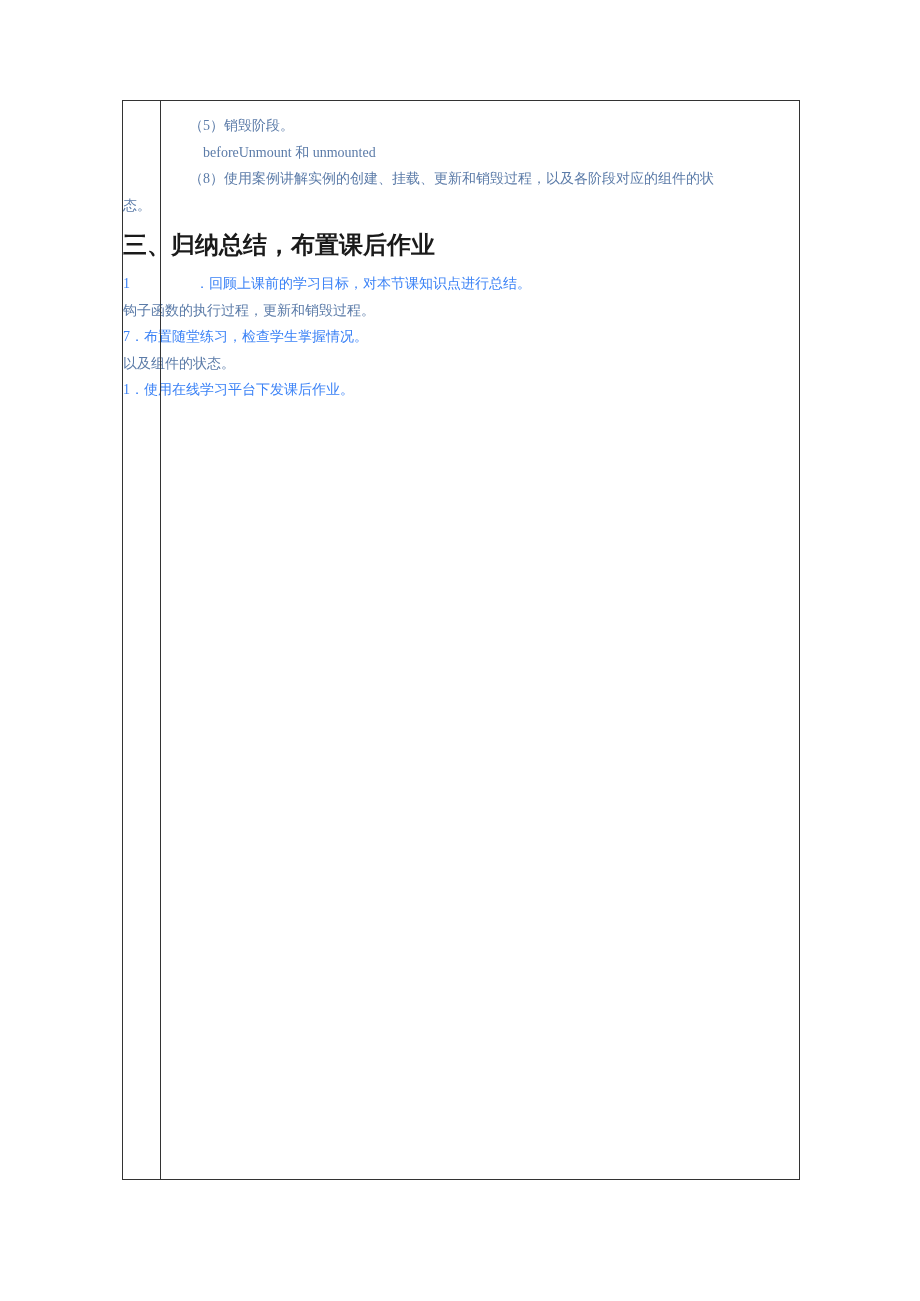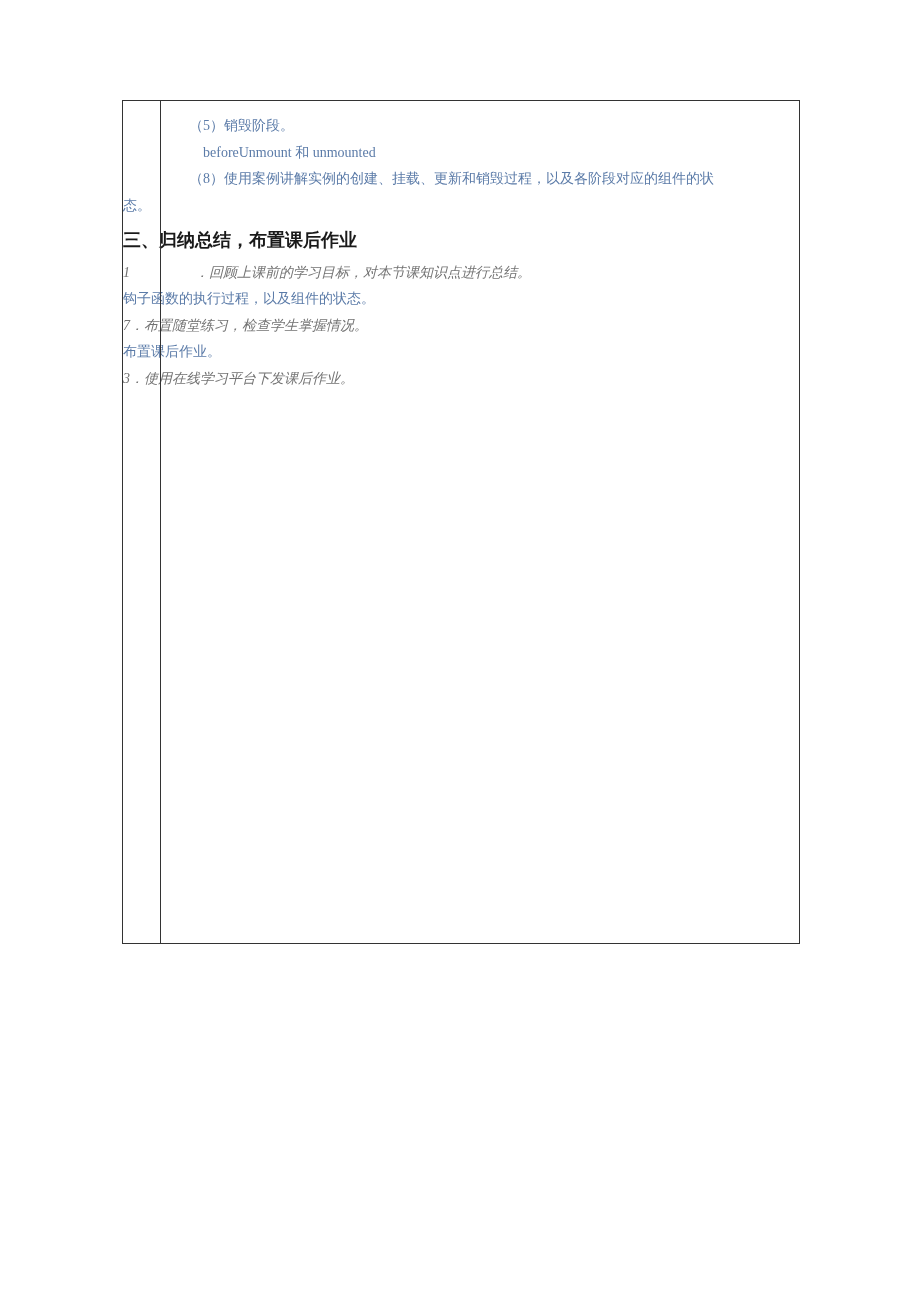--- a/index.html
+++ b/index.html
@@ -12,52 +12,51 @@
       font-family: "SimSun", "宋体", serif;
       width: 920px;
       height: 1301px;
       position: relative;
     }
     .page-frame {
       position: absolute;
       top: 100px;
       left: 122px;
       width: 678px;
-      height: 844px;
+      height: 1080px;
       border: 1px solid #333;
       padding: 0;
     }
     .left-margin-line {
       position: absolute;
       top: 0;
       left: 37px;
       width: 1px;
       height: 100%;
       background: #333;
     }
     .content {
       padding: 12px 8px 8px 38px;
       font-size: 14px;
       line-height: 1.9;
     }
     .blue-text {
       color: #5b7ba8;
     }
     .black-text {
-      color: #737373;
-      font-style: italic;
+      color: #3b82f6;
     }
     .indent-1 {
       padding-left: 28px;
     }
     .indent-2 {
       padding-left: 42px;
     }
     .heading-3 {
-      font-size: 18px;
+      font-size: 24px;
       font-weight: bold;
       color: #1a1a1a;
       margin-top: 4px;
       margin-bottom: 2px;
       margin-left: -38px;
       padding-left: 0;
     }
     .list-num-1 {
       margin-left: -38px;
       padding-left: 0;
@@ -88,23 +87,23 @@
 
     <div class="blue-text margin-left-neg">态。</div>
 
     <div class="heading-3">三、归纳总结，布置课后作业</div>
 
     <div class="black-text list-num-1">
       <span class="num">1</span><span>．回顾上课前的学习目标，对本节课知识点进行总结。</span>
     </div>
 
 
-    <div class="blue-text margin-left-neg">钩子函数的执行过程，以及组件的状态。</div>
+    <div class="blue-text margin-left-neg">钩子函数的执行过程，更新和销毁过程。</div>
 
     <div class="black-text margin-left-neg">7．布置随堂练习，检查学生掌握情况。</div>
 
 
-    <div class="blue-text margin-left-neg">布置课后作业。</div>
+    <div class="blue-text margin-left-neg">以及组件的状态。</div>
 
-    <div class="black-text margin-left-neg">3．使用在线学习平台下发课后作业。</div>
+    <div class="black-text margin-left-neg">1．使用在线学习平台下发课后作业。</div>
 
   </div>
 </div>
 
 </body></html>

